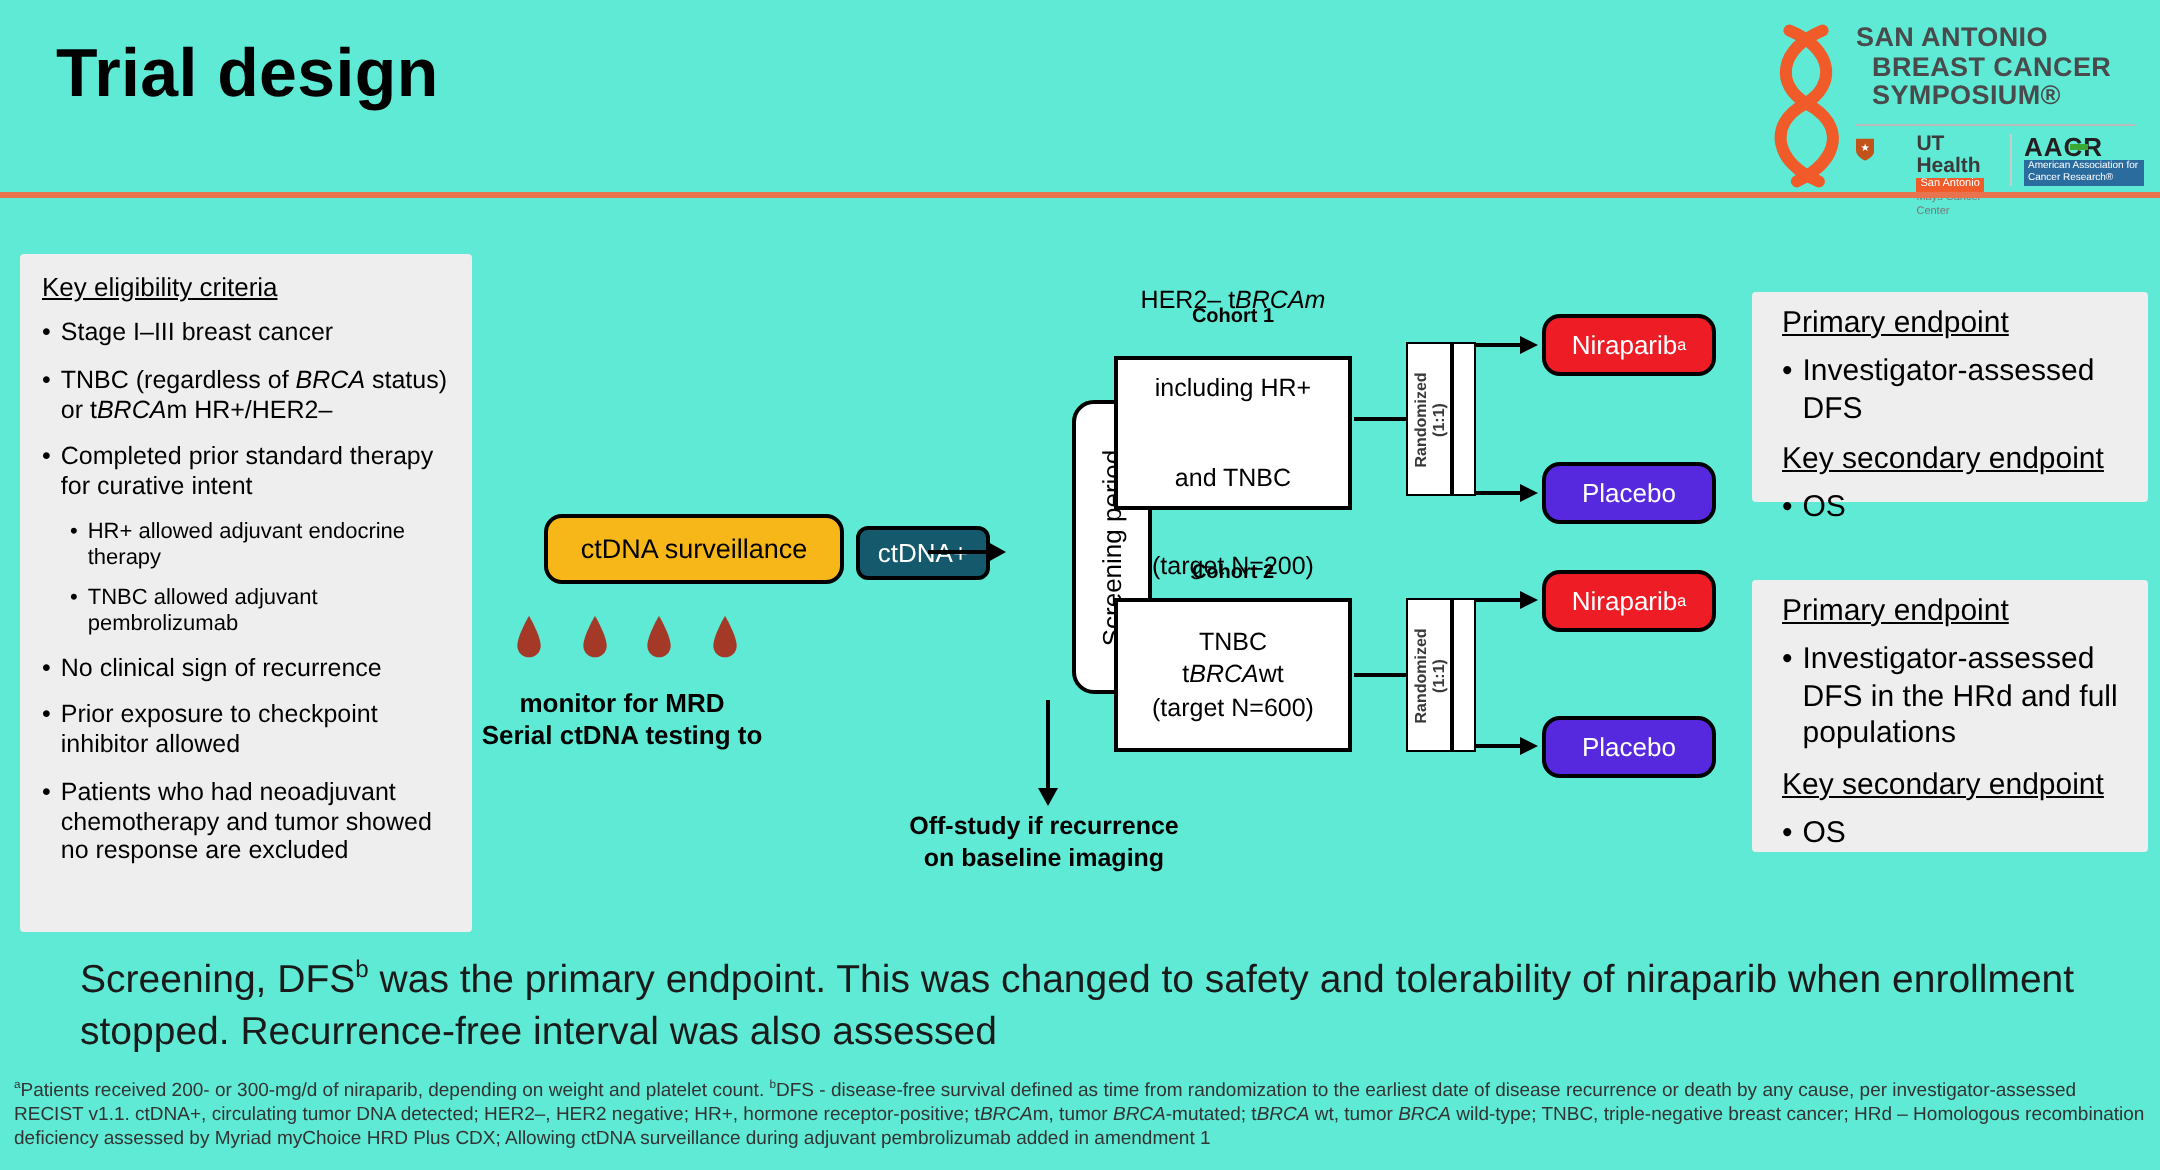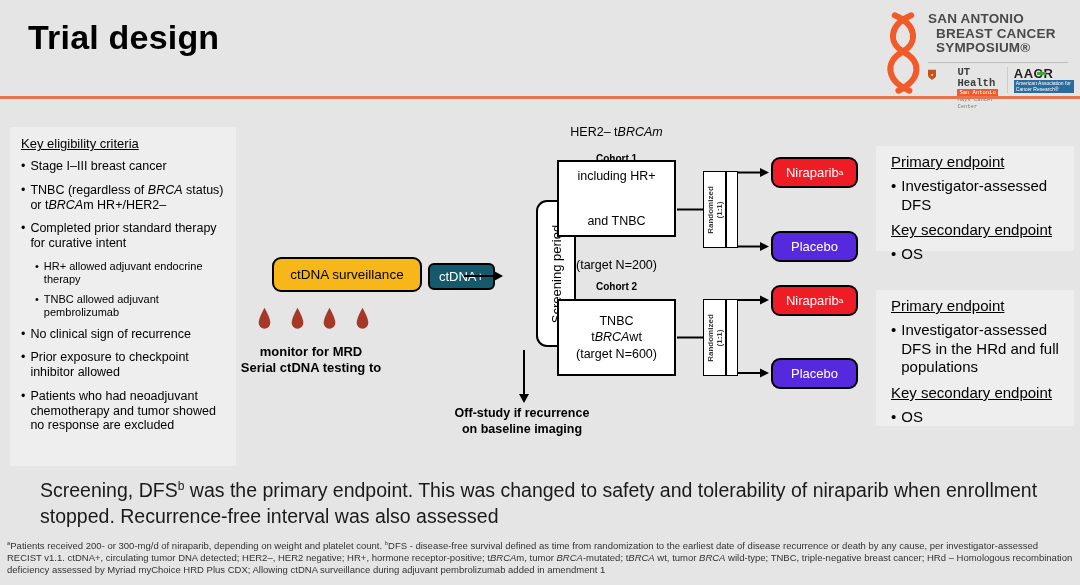--- a/index.html
+++ b/index.html
@@ -1,33 +1,33 @@
 <!DOCTYPE html>
 <html style="--accent-rule: #E8734F; --surveillance-box: #F7B718; --ctdna-box: #155A6C; --niraparib-box: #EE1C25; --placebo-box: #5629DE; --panel-bg: #EEEEEE; --ribbon: #F15A29; --aacr-green: #3BAA35; --blood-drop: #A53928;"><head>
 <meta charset="utf-8">
 <style>
   html,body{margin:0;padding:0;background:#fff;}
-  #slide{position:relative;width:1080px;height:585px;background:#e5e5e5;overflow:hidden;
+  #slide{position:relative;width:1080px;height:585px;background:#5eead4;overflow:hidden;
          font-family:"Liberation Sans",sans-serif;color:#000;}
   sup{font-size:0.62em;vertical-align:super;line-height:0;}
   .it{font-style:italic;}
 
   
   .title{position:absolute;left:28px;top:18px;font-size:34px;font-weight:bold;letter-spacing:0.2px;}
   .rule{position:absolute;left:0;top:96px;width:1080px;height:3px;background:var(--accent-rule,#E8734F);}
 
   
   .logo{position:absolute;left:876px;top:6px;width:198px;height:86px;}
   .ribbon{position:absolute;left:4px;top:4px;}
   .logo-text{position:absolute;left:52px;top:6px;font-weight:bold;font-size:13.5px;line-height:14.5px;
              color:#4A4A4C;letter-spacing:0.2px;white-space:nowrap;}
   .logo-text .l2,.logo-text .l3{margin-left:8px;}
   .logo-divider{position:absolute;left:52px;top:56px;width:140px;height:1px;background:#bbb;}
   .logo-sub{position:absolute;left:52px;top:61px;width:144px;display:flex;gap:8px;align-items:flex-start;}
-  .ut{display:flex;gap:21px;font-family:Liberation Mono, monospace;}
+  .ut{display:flex;gap:21px;}
   .ut-main{font-weight:bold;font-size:10.5px;color:#3b3b3b;line-height:11px;}
   .ut-sub{font-size:5.5px;color:#fff;background:var(--ribbon,#F15A29);padding:0 2px;line-height:7px;width:fit-content;}
   .ut-sub2{font-size:5.5px;color:#777;line-height:7px;}
   .aacr-wrap{position:relative;padding-left:6px;border-left:1px solid #ccc;}
   .aacr{font-weight:bold;font-size:13px;color:#231F20;line-height:13px;letter-spacing:0.5px;}
   .aacr-bar{position:absolute;left:29px;top:5px;width:9px;height:3px;background:var(--aacr-green,#3BAA35);}
   .aacr-sub{font-size:5px;color:#fff;background:#2b6c9f;padding:1px 2px;line-height:5.5px;width:56px;}
 
   
   .panel{position:absolute;background:var(--panel-bg,#EEEEEE);border-radius:2px;box-sizing:border-box;}
@@ -49,21 +49,21 @@
   .vtext{position:absolute;top:50%;left:50%;transform:translate(-50%,-50%) rotate(-90deg);
          white-space:nowrap;font-size:13px;}
   .offstudy{position:absolute;left:427px;top:406px;width:190px;text-align:center;font-weight:bold;
             font-size:12.5px;line-height:1.25;}
 
   .cohort-header{position:absolute;width:119px;text-align:center;font-weight:bold;font-size:10px;}
   .ch1{left:557px;top:153px;} .ch2{left:557px;top:281px;}
   .cohort-box{position:absolute;left:557px;width:119px;height:77px;background:#fff;border:2px solid #000;
               box-sizing:border-box;display:flex;flex-direction:column;justify-content:center;
               text-align:center;font-size:12.5px;line-height:1.32;}
-  .cb1{top:160px;gap:28px;} .cb2{top:299px;}
+  .cb1{top:178px;gap:28px;} .cb2{top:299px;}
 
   .rand{position:absolute;left:703px;width:35px;height:77px;background:#fff;border:1.5px solid #000;box-sizing:border-box;}
   .r1{top:171px;} .r2{top:299px;}
   .rand-divider{position:absolute;left:21px;top:0;bottom:0;width:1.5px;background:#000;}
   .rand-text{position:absolute;left:11px;top:50%;transform:translate(-50%,-50%) rotate(-90deg);
              font-size:8px;font-weight:bold;color:#3a3a3a;text-align:center;line-height:1.15;white-space:nowrap;}
 
   .arm{position:absolute;left:771px;width:87px;height:31px;border:2.5px solid #000;border-radius:9px;
        color:#fff;font-size:13px;display:flex;align-items:center;justify-content:center;box-sizing:border-box;}
   .nira{background:var(--niraparib-box,#EE1C25);}

